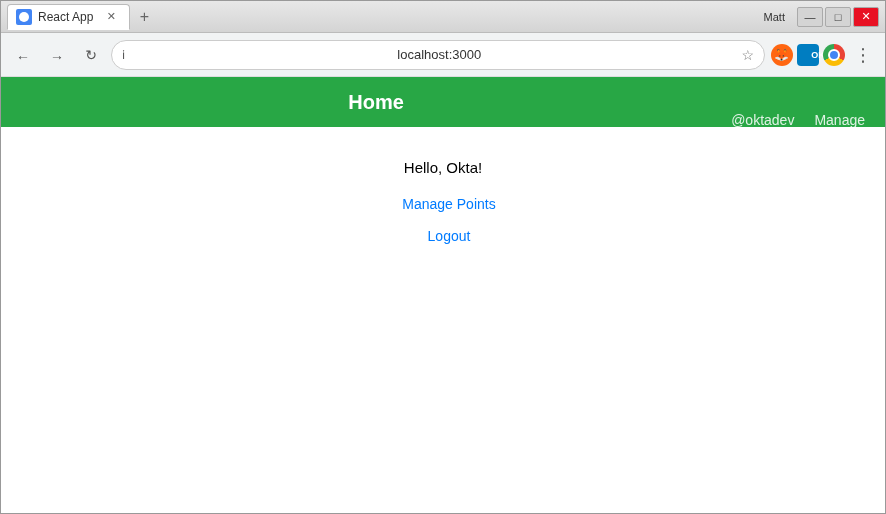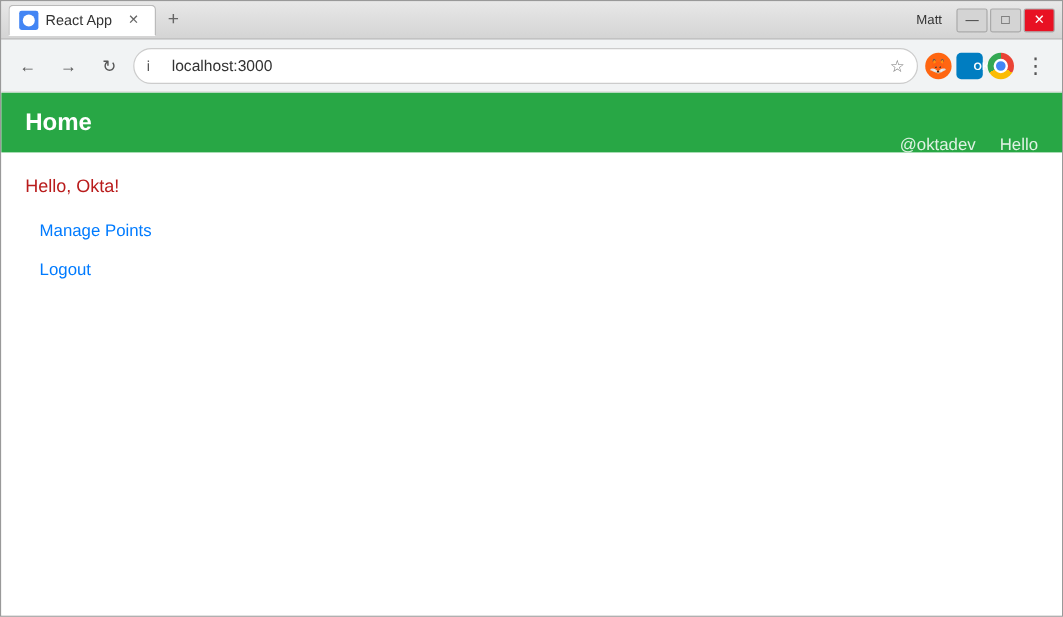--- a/index.html
+++ b/index.html
@@ -1,15 +1,15 @@
 <!DOCTYPE html>
 <html><head>
   <meta charset="utf-8">
   <style>
-    * { margin: 0; padding: 0; box-sizing: border-box; }
+    * { margin: 0; padding: 0; box-sizing: border-box; text-align: center; }
 
     body {
       font-family: Arial, sans-serif;
       background: #c8c8c8;
       width: 886px;
       height: 514px;
       overflow: hidden;
     }
 
     
@@ -222,20 +222,21 @@
       border: 2px solid white;
     }
 
     
     .app-content {
       flex: 1;
       background: white;
       display: flex;
       flex-direction: column;
       overflow: hidden;
+      gap: 12px;
     }
 
     .app-navbar {
       background: #28a745;
       height: 50px;
       display: flex;
       align-items: center;
       padding: 0 20px;
       flex-shrink: 0;
     }
@@ -260,21 +261,21 @@
       margin-top: 36px;
     }
 
     .app-body {
       padding: 20px;
       flex: 1;
     }
 
     .greeting {
       font-size: 15px;
-      color: #b91c1c;
+      color: #000000;
       margin-bottom: 20px;
     }
 
     .app-link {
       display: block;
       color: #007bff;
       text-decoration: none;
       font-size: 14px;
       margin-bottom: 16px;
       padding-left: 12px;
@@ -325,21 +326,21 @@
       <div class="toolbar-icon" style="font-size:18px;color:#555;">⋮</div>
     </div>
   </div>
 
   <div class="app-content">
 
     <nav class="app-navbar">
       <span class="app-brand">Home</span>
       <div class="app-nav-links">
         <a class="app-nav-link">@oktadev</a>
-        <a class="app-nav-link">Hello</a>
+        <a class="app-nav-link">Manage</a>
       </div>
     </nav>
 
     <div class="app-body">
       <p class="greeting">Hello, Okta!</p>
       <a class="app-link">Manage Points</a>
       <a class="app-link">Logout</a>
     </div>
 
   </div>

